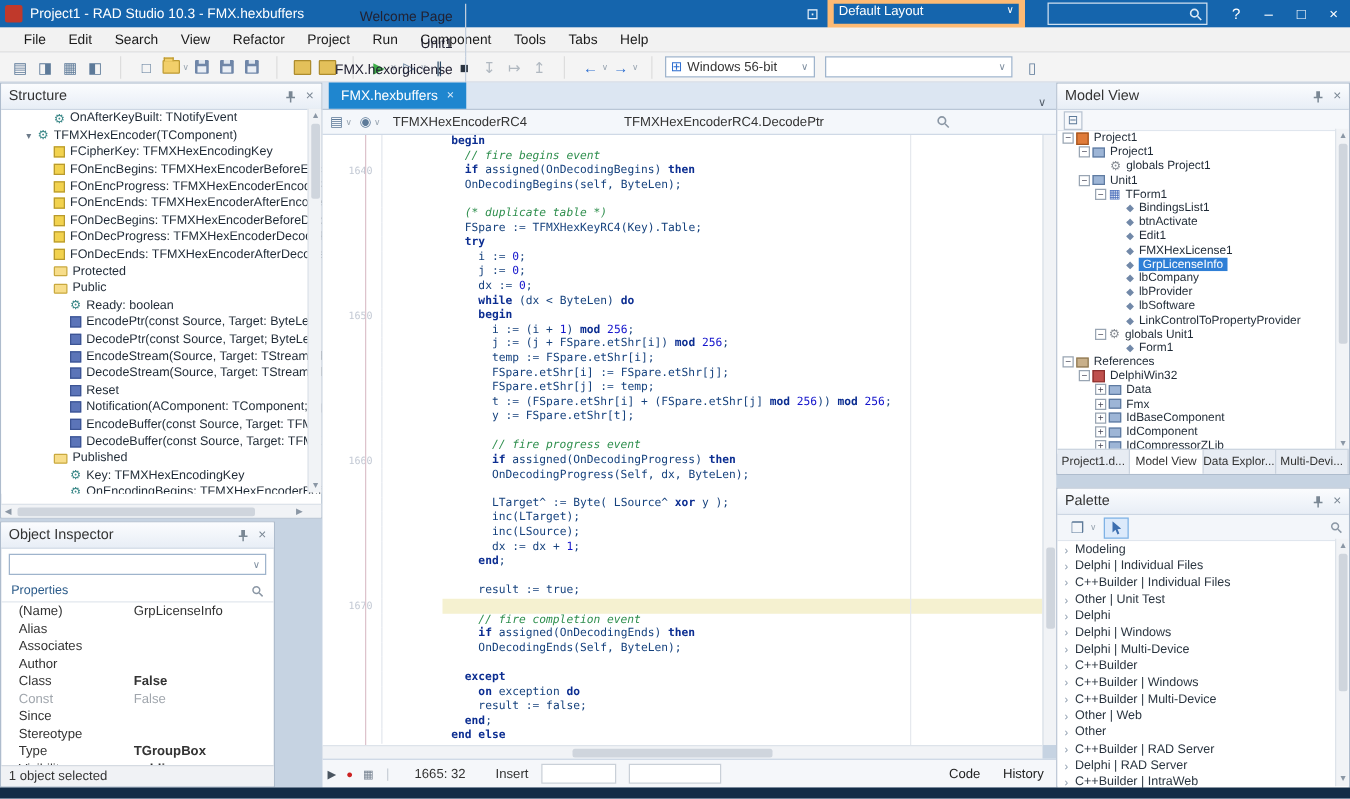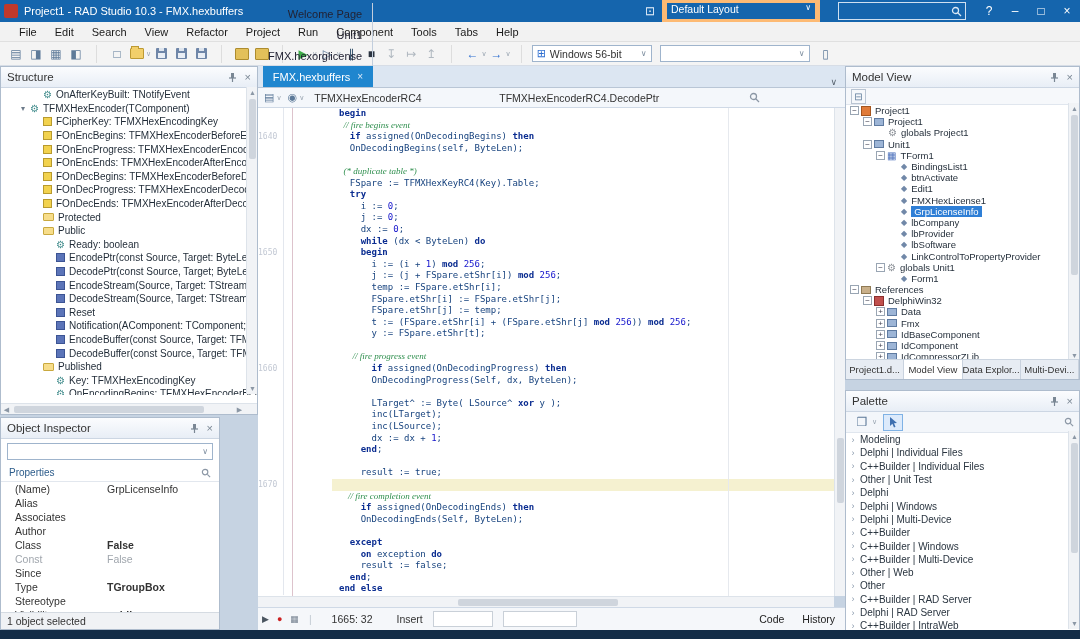--- a/index.html
+++ b/index.html
@@ -80,26 +80,26 @@
   #crumbrow{left:258px;top:88px;width:587px;height:20px;background:#f4f7fb;border-bottom:1px solid #cfd9e6;
       display:flex;align-items:center;box-sizing:border-box;font-size:10.5px;color:#333;}
   .crumb-ic{color:#5d7a99;font-size:11px;margin:0 2px 0 6px;}
   .crumb-dd{color:#9aa6b2;font-size:7px;}
   #crumb-left{margin-left:10px;flex:1;white-space:nowrap;overflow:hidden;}
   #crumb-right{flex:1.35;white-space:nowrap;overflow:hidden;}
   #code{left:258px;top:108px;width:576px;height:488px;background:#fff;overflow:hidden;font-family:"DejaVu Sans Mono",monospace;}
   #code .marginline{position:absolute;left:470px;top:0;width:1px;height:488px;background:#e6e9ee;}
   #code .changebar{position:absolute;left:34px;top:0;width:1px;height:488px;background:#ddc3cc;}
   .cl{display:flex;height:11.6px;line-height:11.6px;font-size:9px;white-space:pre;}
-  .cl .gut{width:26px;flex:none;text-align:right;padding-right:7px;color:#c3c9d4;font-size:8px;box-sizing:border-box;
+  .cl .gut{width:48px;flex:none;text-align:right;padding-right:7px;color:#c3c9d4;font-size:8px;box-sizing:border-box;
       border-right:1px solid #e3e7ee;}
   .cl .src{padding-left:7px;color:#16427e;flex:1;margin-left:48px;}
   .cl.cur .src{background:#f5f1d0;}
   .kw{color:#0b2d91;font-weight:bold;}
-  .cm{color:#2f8f4e;font-style:italic;font-family:Liberation Serif, serif;}
+  .cm{color:#2f8f4e;font-style:italic;}
   .num{color:#1414cc;}
   #code-vsb{left:834px;top:108px;height:488px;}
   #code-hsb{left:258px;top:596px;width:576px;}
   #edstatus{left:258px;top:607px;width:587px;height:23px;background:#f5f7fa;border-top:1px solid #cfd9e6;
       display:flex;align-items:center;box-sizing:border-box;font-size:10.5px;color:#333;}
   .st-ic{margin:0 4px;font-size:9px;}
   .st-sep{color:#c3cad2;margin:0 6px;}
   .st-box{width:58px;height:14px;border:1px solid #c9d0d8;background:#fff;margin-left:10px;}
   #st-views{margin-left:auto;display:flex;margin-right:10px;}
   #st-views div{margin-left:18px;color:#222;}
@@ -427,27 +427,27 @@
           <span class="val">False</span>
         </div>
         <div class="oirow disabled">
           <span class="lbl">Const</span>
           <span class="val">False</span>
         </div>
         <div class="oirow ">
           <span class="lbl">Since</span>
           <span class="val"></span>
         </div>
+        <div class="oirow ">
+          <span class="lbl">Stereotype</span>
+          <span class="val"></span>
+        </div>
         <div class="oirow bold">
           <span class="lbl">Type</span>
           <span class="val">TGroupBox</span>
-        </div>
-        <div class="oirow ">
-          <span class="lbl">Stereotype</span>
-          <span class="val"></span>
         </div>
         <div class="oirow bold">
           <span class="lbl">Visibility</span>
           <span class="val">public</span>
         </div>
       </div>
     <div id="oi-status">1 object selected</div>
   </div>
 
   <div id="tabsrow" class="abs">

